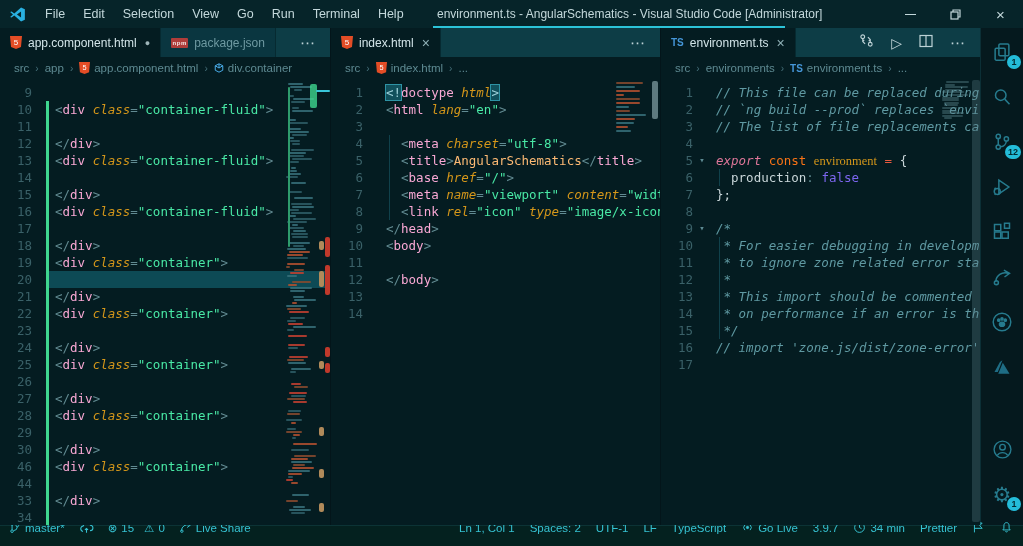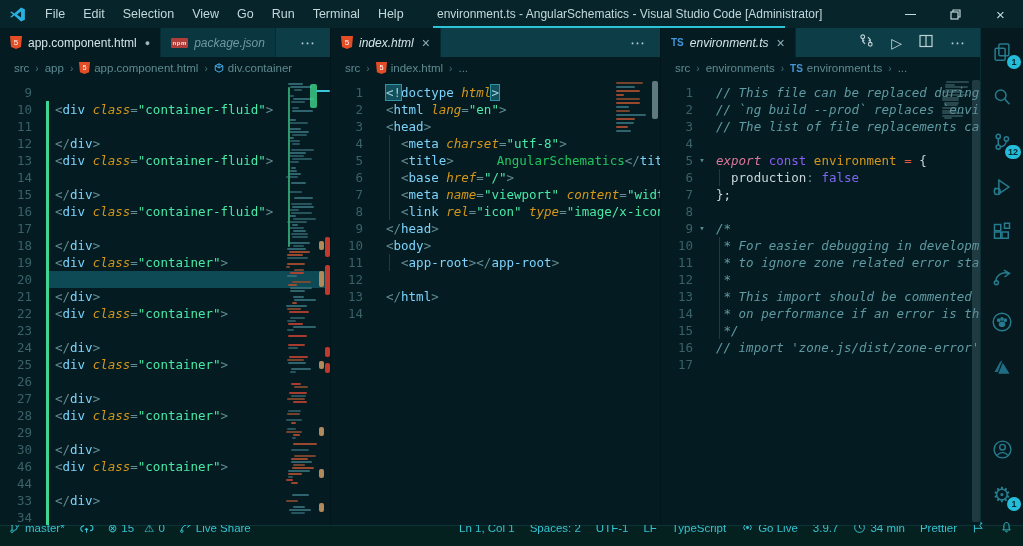--- a/index.html
+++ b/index.html
@@ -24,21 +24,21 @@
   .main { flex:1 1 auto; display:flex; min-height:0; }
   .groups { flex:1 1 auto; display:flex; min-width:0; }
   .group { display:flex; flex-direction:column; min-width:0; position:relative; }
   .g1 { width:330px; } .g2 { width:330px; border-left:1px solid #03151a; } .g3 { flex:1; border-left:1px solid #03151a; }
 
   
   .tabsbar { height:29px; background:#0d3d46; display:flex; align-items:stretch; flex:0 0 auto; }
   .tab { display:flex; align-items:center; gap:6px; padding:0 10px; font-size:12px; color:#6e99a1;
     background:#0a3640; border-right:1px solid #062a31; cursor:default; white-space:nowrap; }
   .tab.active { background:#041c21; color:#d2e4e8; }
-  .tab.italic .tab-label { font-style:italic; }
+  .tab.italic .tab-label { }
   .tab .close { font-size:14px; line-height:1; color:#8fb0b6; margin-left:2px; }
   .tab .dot { font-size:9px; color:#9fb6ba; margin-left:2px; }
   .tab-actions { margin-left:auto; display:flex; align-items:center; gap:17px; padding-right:14px; color:#bdd2d6; }
   .tab-actions .dots { font-size:15px; letter-spacing:1px; }
   .run-glyph { font-size:14px; }
 
   
   .fi-html { display:inline-flex; }
   .fi-npm { width:17px; height:10px; background:#b03d3a; color:#f4e3e2; font-size:6px; font-weight:bold;
     display:inline-flex; align-items:center; justify-content:center; border-radius:1px; letter-spacing:.5px; }
@@ -54,26 +54,26 @@
   .editor { flex:1 1 auto; position:relative; overflow:hidden; background:#041c21; padding-top:5px; }
   .ln { display:flex; height:17px; line-height:17px; overflow:hidden;
     font-family:"DejaVu Sans Mono", monospace; font-size:12.5px; white-space:pre; }
   .num { width:36px; flex:0 0 auto; text-align:right; color:#3a6168; padding-right:4px; }
   .fold { width:10px; flex:0 0 auto; color:#5d8a93; font-size:9px; text-align:center; }
   .git { width:3px; flex:0 0 auto; }
   .git.on { background:#3fd68f; }
   .code { flex:1 1 auto; padding-left:6px; position:relative; color:#c9d6d9; }
   .ln.cur .code { background:#0d4a55; }
   .code.guide::before { content:''; position:absolute; left:9px; top:0; bottom:0; width:1px; background:#10414b; }
-  .s-p { color:#628b92; } .s-tag { color:#7dd3fc; }
+  .s-p { color:#628b92; } .s-tag { color:#f9a8d4; }
   .s-attr { color:#d5971a; font-style:italic; }
-  .s-str { color:#49e9a6; } .s-txt { color:#22c55e;margin-left:43px; }
+  .s-str { color:#49e9a6; } .s-txt { color:#fdba74; }
   .s-cm { color:#5f99a2; font-style:italic; }
   .s-kw1 { color:#de7699; font-style:italic; }
-  .s-kw2 { color:#8b5cf6;text-align:center; } .s-var { color:#d5971a; } .s-op { color:#e5593f; }
+  .s-kw2 { color:#f97316;text-align:center; } .s-var { color:#d5971a;font-family:Liberation Serif, serif; } .s-op { color:#e5593f; }
   .s-bool { color:#7d66f0; } .s-fg { color:#c9d6d9; }
   .s-phl { color:#9fd3dc; background:#11505c; outline:1px solid #2e93a5; }
 
   
   .mmap { position:absolute; top:0; right:6px; bottom:0; width:40px; pointer-events:none; }
   .mmap i { position:absolute; height:2px; border-radius:1px; opacity:.85; }
   .thumb { position:absolute; border-radius:2px; }
 
   
   .activitybar { width:43px; flex:0 0 auto; background:#05191e; border-left:1px solid #0b2f36;
@@ -350,31 +350,31 @@
                 <text x="6" y="9" font-size="8" fill="#fff" text-anchor="middle" font-family="Liberation Sans">5</text>
               </svg>
             <span>index.html</span>
             </span>
             <span class="sep">›</span>
           <span class="crumb">...</span>
         </div>
         <div class="editor">
             <div class="ln"><span class="num">1</span><span class="fold"></span><span class="git"></span><span class="code"><span class="s-phl">&lt;!</span><span class="s-tag">doctype</span><span> </span><span class="s-attr">html</span><span class="s-phl">&gt;</span></span></div>
             <div class="ln"><span class="num">2</span><span class="fold"></span><span class="git"></span><span class="code"><span class="s-p">&lt;</span><span class="s-tag">html</span><span> </span><span class="s-attr">lang</span><span class="s-p">=</span><span class="s-str">"en"</span><span class="s-p">&gt;</span></span></div>
-            <div class="ln"><span class="num">3</span><span class="fold"></span><span class="git"></span><span class="code"><span class="s-p">&lt;</span><span class="s-tag">head</span><span class="s-p">&gt;</span></span></div>
+            <div class="ln"><span class="num">3</span><span class="fold"></span><span class="git"></span></div>
             <div class="ln"><span class="num">4</span><span class="fold"></span><span class="git"></span><span class="code guide"><span>  </span><span class="s-p">&lt;</span><span class="s-tag">meta</span><span> </span><span class="s-attr">charset</span><span class="s-p">=</span><span class="s-str">"utf-8"</span><span class="s-p">&gt;</span></span></div>
             <div class="ln"><span class="num">5</span><span class="fold"></span><span class="git"></span><span class="code guide"><span>  </span><span class="s-p">&lt;</span><span class="s-tag">title</span><span class="s-p">&gt;</span><span class="s-txt">AngularSchematics</span><span class="s-p">&lt;/</span><span class="s-tag">title</span><span class="s-p">&gt;</span></span></div>
             <div class="ln"><span class="num">6</span><span class="fold"></span><span class="git"></span><span class="code guide"><span>  </span><span class="s-p">&lt;</span><span class="s-tag">base</span><span> </span><span class="s-attr">href</span><span class="s-p">=</span><span class="s-str">"/"</span><span class="s-p">&gt;</span></span></div>
             <div class="ln"><span class="num">7</span><span class="fold"></span><span class="git"></span><span class="code guide"><span>  </span><span class="s-p">&lt;</span><span class="s-tag">meta</span><span> </span><span class="s-attr">name</span><span class="s-p">=</span><span class="s-str">"viewport"</span><span> </span><span class="s-attr">content</span><span class="s-p">=</span><span class="s-str">"width=device-width, initial-scale=1"</span></span></div>
             <div class="ln"><span class="num">8</span><span class="fold"></span><span class="git"></span><span class="code guide"><span>  </span><span class="s-p">&lt;</span><span class="s-tag">link</span><span> </span><span class="s-attr">rel</span><span class="s-p">=</span><span class="s-str">"icon"</span><span> </span><span class="s-attr">type</span><span class="s-p">=</span><span class="s-str">"image/x-icon"</span></span></div>
             <div class="ln"><span class="num">9</span><span class="fold"></span><span class="git"></span><span class="code"><span class="s-p">&lt;/</span><span class="s-tag">head</span><span class="s-p">&gt;</span></span></div>
             <div class="ln"><span class="num">10</span><span class="fold"></span><span class="git"></span><span class="code"><span class="s-p">&lt;</span><span class="s-tag">body</span><span class="s-p">&gt;</span></span></div>
-            <div class="ln"><span class="num">11</span><span class="fold"></span><span class="git"></span><span class="code guide"><span>  </span><span class="s-p">&lt;</span><span class="s-tag">app-root</span><span class="s-p">&gt;</span><span class="s-p">&lt;/</span><span class="s-tag">app-root</span><span class="s-p">&gt;</span></span></div>
-            <div class="ln"><span class="num">12</span><span class="fold"></span><span class="git"></span></div>
-            <div class="ln"><span class="num">13</span><span class="fold"></span><span class="git"></span><span class="code"><span class="s-p">&lt;/</span><span class="s-tag">html</span><span class="s-p">&gt;</span></span></div>
+            <div class="ln"><span class="num">11</span><span class="fold"></span><span class="git"></span></div>
+            <div class="ln"><span class="num">12</span><span class="fold"></span><span class="git"></span><span class="code"><span class="s-p">&lt;/</span><span class="s-tag">body</span><span class="s-p">&gt;</span></span></div>
+            <div class="ln"><span class="num">13</span><span class="fold"></span><span class="git"></span></div>
             <div class="ln"><span class="num">14</span><span class="fold"></span><span class="git"></span><span class="code"></span></div>
             <div class="mmap">
               <i style="left: 2px; top: 3px; width: 26.5701px; background: rgb(138, 74, 46);"></i>
               <i style="left: 2px; top: 7px; width: 19.2875px; background: rgb(55, 112, 122);"></i>
               <i style="left: 2px; top: 11px; width: 24.1343px; background: rgb(180, 80, 47);"></i>
               <i style="left: 2px; top: 15px; width: 7.87686px; background: rgb(180, 80, 47);"></i>
               <i style="left: 2px; top: 19px; width: 23.8845px; background: rgb(138, 74, 46);"></i>
               <i style="left: 2px; top: 23px; width: 24.2765px; background: rgb(180, 80, 47);"></i>
               <i style="left: 2px; top: 27px; width: 13.2912px; background: rgb(55, 112, 122);"></i>
               <i style="left: 2px; top: 31px; width: 13.8372px; background: rgb(138, 74, 46);"></i>

